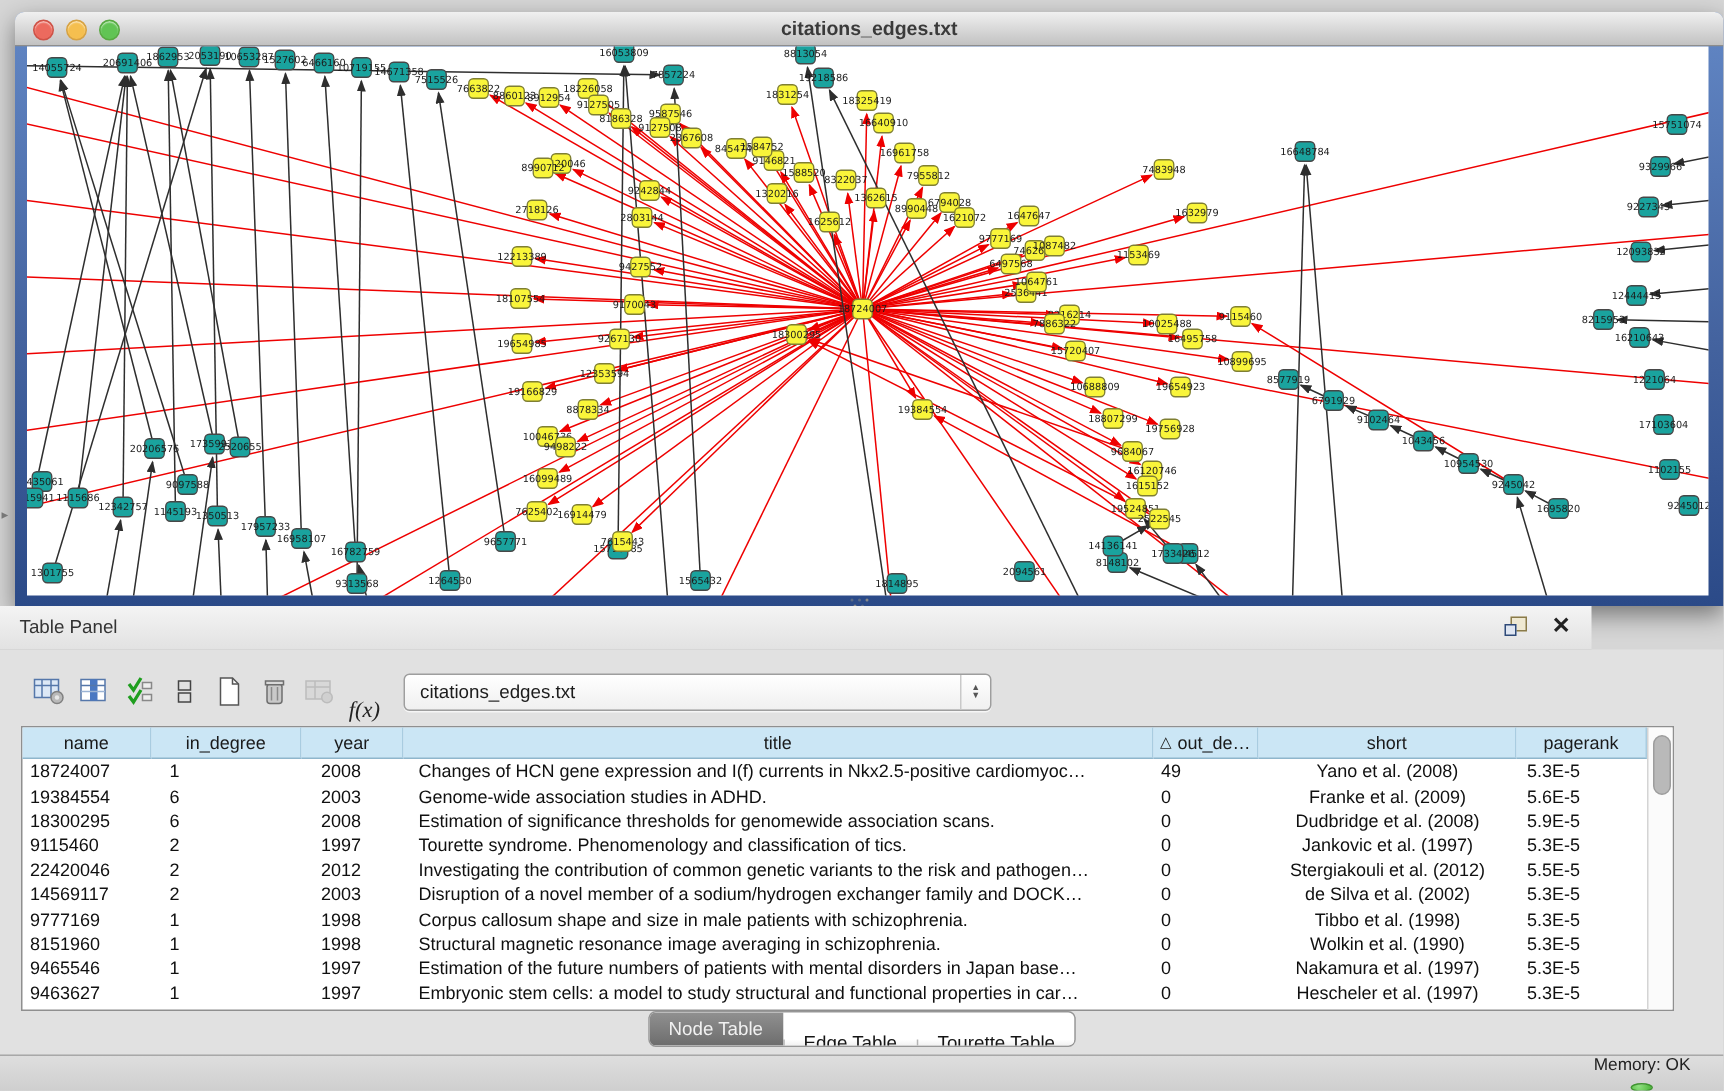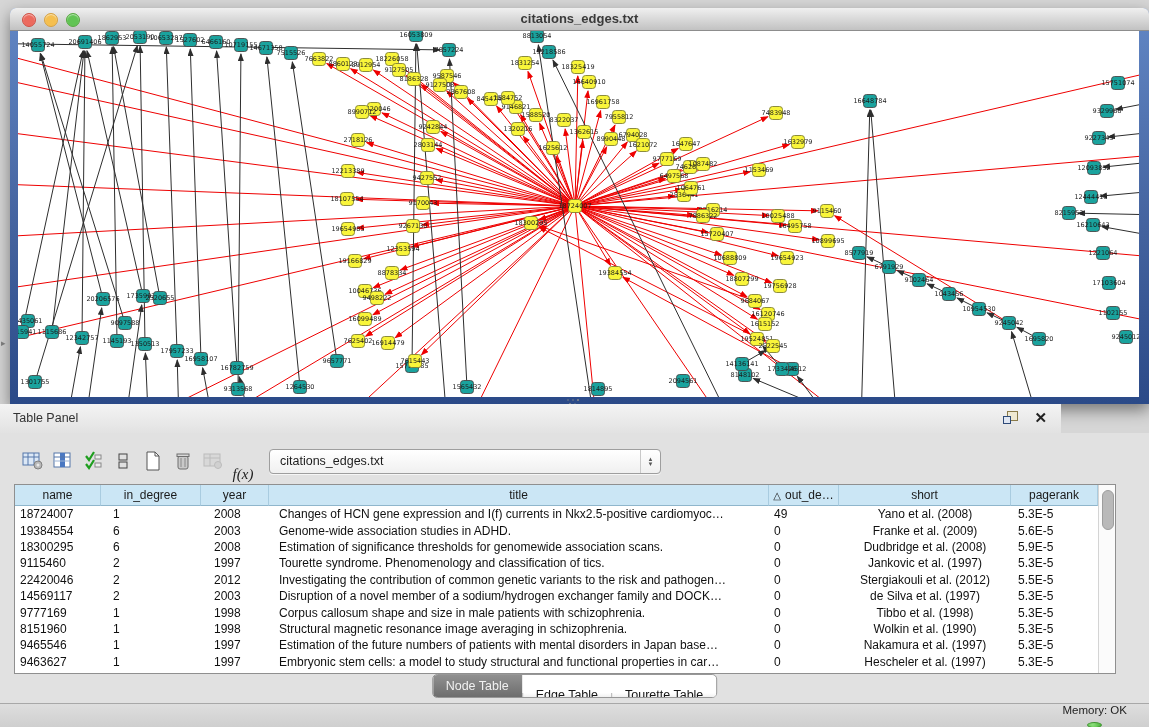--- a/index.html
+++ b/index.html
@@ -940,21 +940,21 @@
               <div class="td c4">0</div>
               <div class="td c5">Stergiakouli et al. (2012)</div>
               <div class="td c6">5.5E-5</div>
             </div>
             <div class="tbl-row">
               <div class="td c0">14569117</div>
               <div class="td c1">2</div>
               <div class="td c2">2003</div>
               <div class="td c3">Disruption of a novel member of a sodium/hydrogen exchanger family and DOCK…</div>
               <div class="td c4">0</div>
-              <div class="td c5">de Silva et al. (1997)</div>
+              <div class="td c5">de Silva et al. (2002)</div>
               <div class="td c6">5.3E-5</div>
             </div>
             <div class="tbl-row">
               <div class="td c0">9777169</div>
               <div class="td c1">1</div>
               <div class="td c2">1998</div>
               <div class="td c3">Corpus callosum shape and size in male patients with schizophrenia.</div>
               <div class="td c4">0</div>
               <div class="td c5">Tibbo et al. (1998)</div>
               <div class="td c6">5.3E-5</div>

